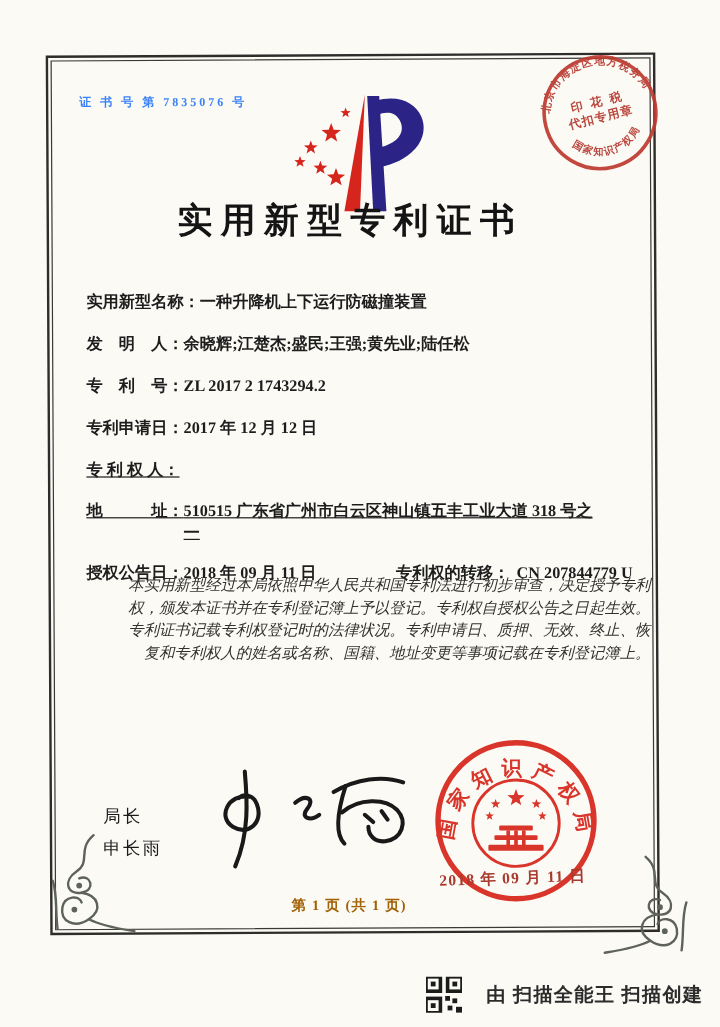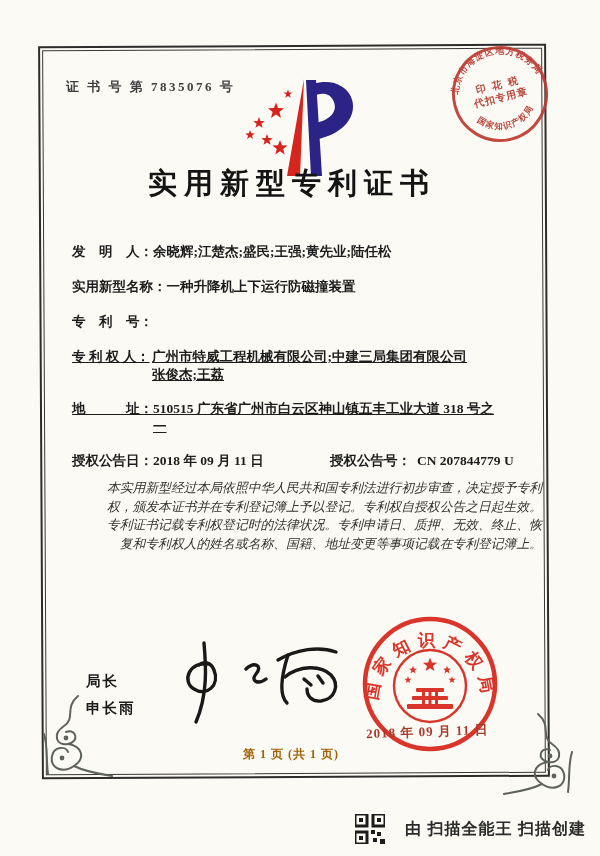--- a/index.html
+++ b/index.html
@@ -14,22 +14,22 @@
     position:absolute;left:40px;top:45px;width:504px;height:729px;
     border:2px solid #2e2d2b;
     transform:rotate(-0.3deg);
     background:transparent;
   }
   .frame::after{
     content:"";position:absolute;inset:2px;border:1px solid #3a3936;
   }
   
   .cert-no{
-    position:absolute;left:66px;top:78px;font-size:13px;letter-spacing:2.5px;
-    font-weight:600;color:#404040;
+    position:absolute;left:66px;top:78px;font-size:10px;letter-spacing:2.5px;
+    font-weight:600;color:#3b82f6;
   }
   .tax-stamp{
     position:absolute;left:450px;top:44px;width:100px;height:100px;
     transform:rotate(-14deg);opacity:.92;
   }
   .logo{position:absolute;left:242px;top:74px;width:122px;height:110px;}
   .title{
     position:absolute;left:0;top:164px;width:584px;text-align:center;
     font-size:29px;font-weight:700;letter-spacing:7px;color:#141414;
   }
@@ -54,21 +54,21 @@
   .body-text p{margin:0;text-indent:2.2em;}
   
   .barcode{
     position:absolute;left:76px;top:621px;width:152px;height:15px;
     background:repeating-linear-gradient(90deg,
       #16
 1616 0 2px,#fff 2px 3px,#161616 3px 4px,#fff 4px 7px,
       #161616 7px 9px,#fff 9px 11px,#161616 11px 12px,#fff 12px 15px);
   }
   .commissioner{
-    position:absolute;left:86px;top:668px;font-size:14.5px;font-weight:700;
+    position:absolute;left:86px;top:668px;font-size:14.5px;font-weight:400;
     line-height:27px;color:#1b1b1b;letter-spacing:2px;
   }
   .signature{position:absolute;left:166px;top:636px;width:184px;height:96px;}
   .seal{position:absolute;left:360px;top:614px;width:140px;height:140px;}
   .seal-date{
     position:absolute;left:366px;top:723px;font-size:13px;font-weight:700;
     color:#a93a2e;letter-spacing:1px;transform:rotate(-2deg);
   }
   .page-footer{
     position:absolute;left:243px;top:746px;font-size:12px;font-weight:600;
@@ -129,49 +129,50 @@
     <use href="#star" transform="translate(8,61) scale(0.5)"></use>
     <use href="#star" transform="translate(25,66) scale(0.6)"></use>
     <use href="#star" transform="translate(38,74) scale(0.8)"></use>
   </g>
 </svg>
 
 <div class="title">实用新型专利证书</div>
 
 <div class="fields">
   <div class="frow">
+    <span class="lab">实用新型名称：</span>
+    <span class="val">一种升降机上下运行防磁撞装置</span>
+  </div>
+  <div class="frow">
     <span class="lab">发　明　人：</span>
     <span class="val">余晓辉;江楚杰;盛民;王强;黄先业;陆任松</span>
   </div>
   <div class="frow">
-    <span class="lab">实用新型名称：</span>
-    <span class="val">一种升降机上下运行防磁撞装置</span>
-  </div>
-  <div class="frow">
     <span class="lab">专　利　号：</span>
+    <span class="val">ZL 2017 2 1743294.2</span>
+  </div>
+  <div class="frow">
+    <span class="lab">专利申请日：</span>
+    <span class="val">2017 年 12 月 12 日</span>
   </div>
   <div class="frow tight">
     <span class="lab">专 利 权 人：</span>
-    <span class="val">
-      <div>广州市特威工程机械有限公司;中建三局集团有限公司</div>
-      <div>张俊杰;王荔</div>
-    </span>
   </div>
   <div class="frow tight">
     <span class="lab">地　　　址：</span>
     <span class="val">
       <div>510515 广东省广州市白云区神山镇五丰工业大道 318 号之</div>
       <div>一</div>
     </span>
   </div>
   <div class="frow grant-row">
     <span class="lab">授权公告日：</span>
     <span class="val">2018 年 09 月 11 日</span>
     <span class="grant-no-pair">
-      <span class="lab">授权公告号：</span>
+      <span class="lab">专利权的转移：</span>
       <span>CN 207844779 U</span>
     </span>
   </div>
 </div>
 
 <div class="body-text">
   <p>本实用新型经过本局依照中华人民共和国专利法进行初步审查，决定授予专利权，颁发本证书并在专利登记簿上予以登记。专利权自授权公告之日起生效。</p>
   <p>专利证书记载专利权登记时的法律状况。专利申请日、质押、无效、终止、恢复和专利权人的姓名或名称、国籍、地址变更等事项记载在专利登记簿上。</p>
 </div>
 

